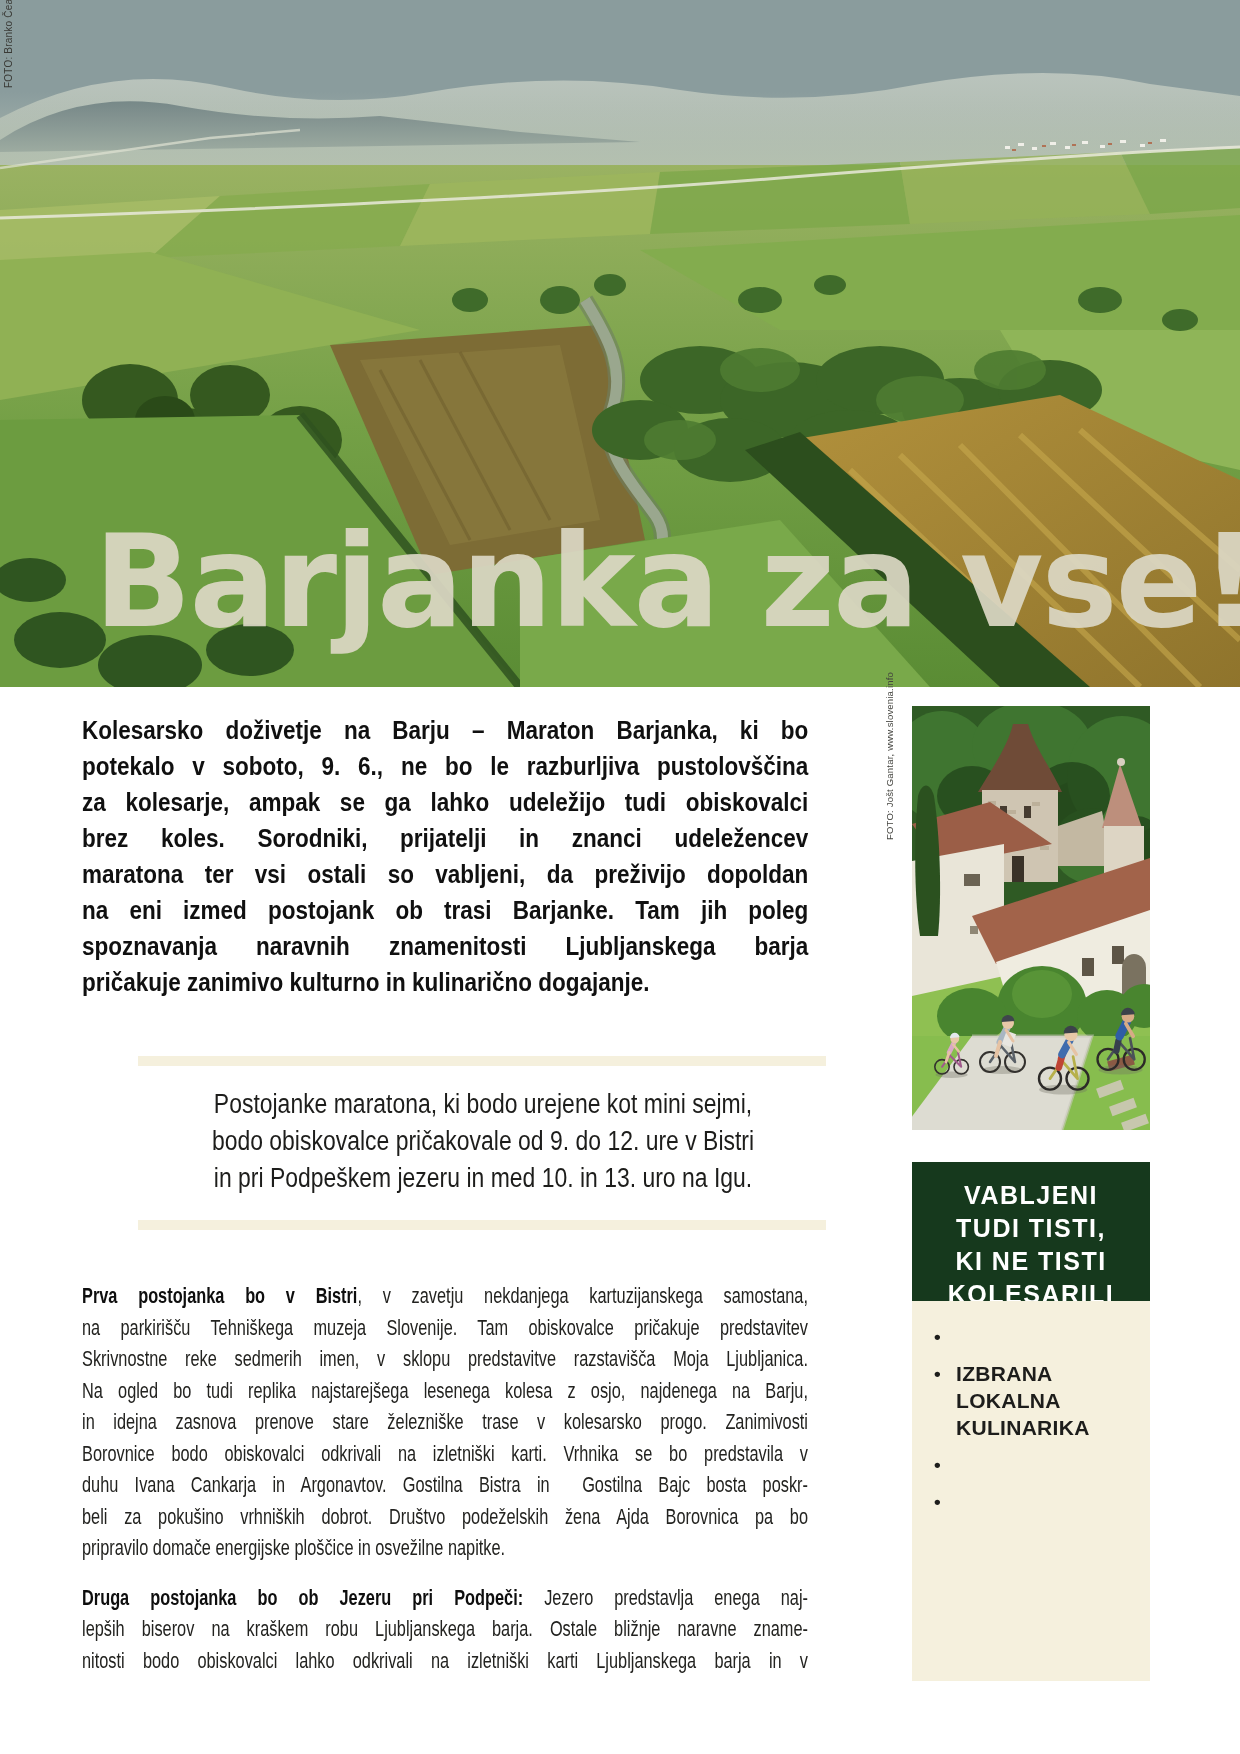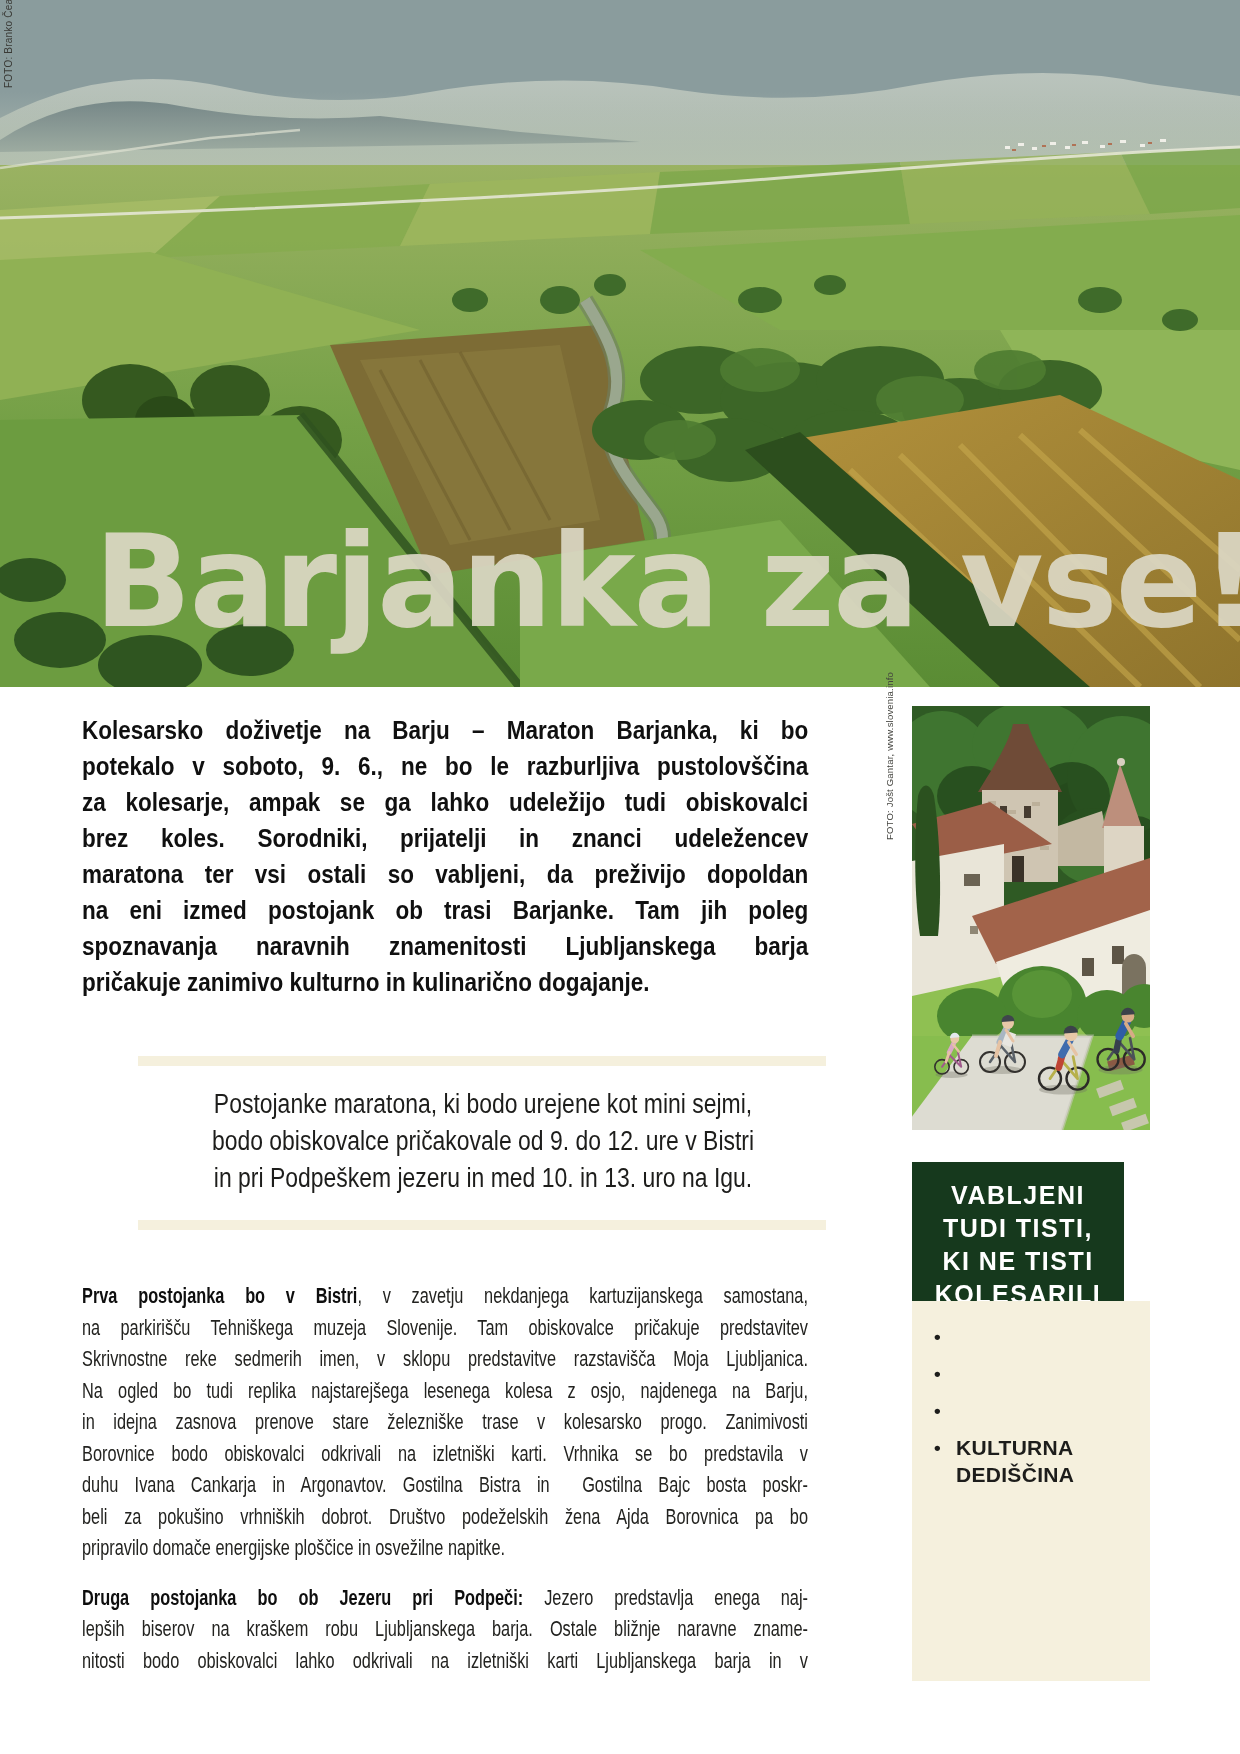--- a/index.html
+++ b/index.html
@@ -40,21 +40,21 @@
   
   .body-text { position:absolute; left:82px; top:1280px; width:1000px;
                transform:scaleX(.726); transform-origin:left top;
                font-size:22.5px; line-height:31.5px; color:#232320; }
   .body-text b { color:#0e0e0e; }
   .para2 { margin-top:18px; }
 
   
   .side-photo { position:absolute; left:912px; top:706px; width:238px; height:424px; }
   .side-photo svg { display:block; }
-  .invite-box { position:absolute; left:912px; top:1162px; width:212px; height:139px;
+  .invite-box { position:absolute; left:912px; top:1162px; width:238px; height:139px;
                 box-sizing:border-box; padding-top:17px; background:#16391d;
                 color:#ffffff; font-weight:bold; font-size:25px; line-height:33px;
                 letter-spacing:1.5px; text-align:center; }
   .features-box { position:absolute; left:912px; top:1301px; width:238px; height:380px;
                   box-sizing:border-box; padding:22px 16px 0 22px; background:#f5f0dd; }
   .feature { display:flex; margin-bottom:10px; font-weight:bold; font-size:21px;
              line-height:27px; letter-spacing:.3px; color:#1d1d1b; }
   .feature .dot { width:22px; flex:none; font-size:19px; }
 </style>
 </head>
@@ -379,23 +379,23 @@
     <div>KI NE TISTI</div>
     <div>KOLESARILI</div>
   </div>
 
   <div class="features-box">
     <div class="feature">
       <span class="dot">•</span>
     </div>
     <div class="feature">
       <span class="dot">•</span>
+      <span>IZBRANA LOKALNA KULINARIKA</span>
     </div>
     <div class="feature">
       <span class="dot">•</span>
     </div>
     <div class="feature">
       <span class="dot">•</span>
-      <span>KULTURNA DEDIŠČINA</span>
     </div>
   </div>
 
 </div>
 
 </body></html>

